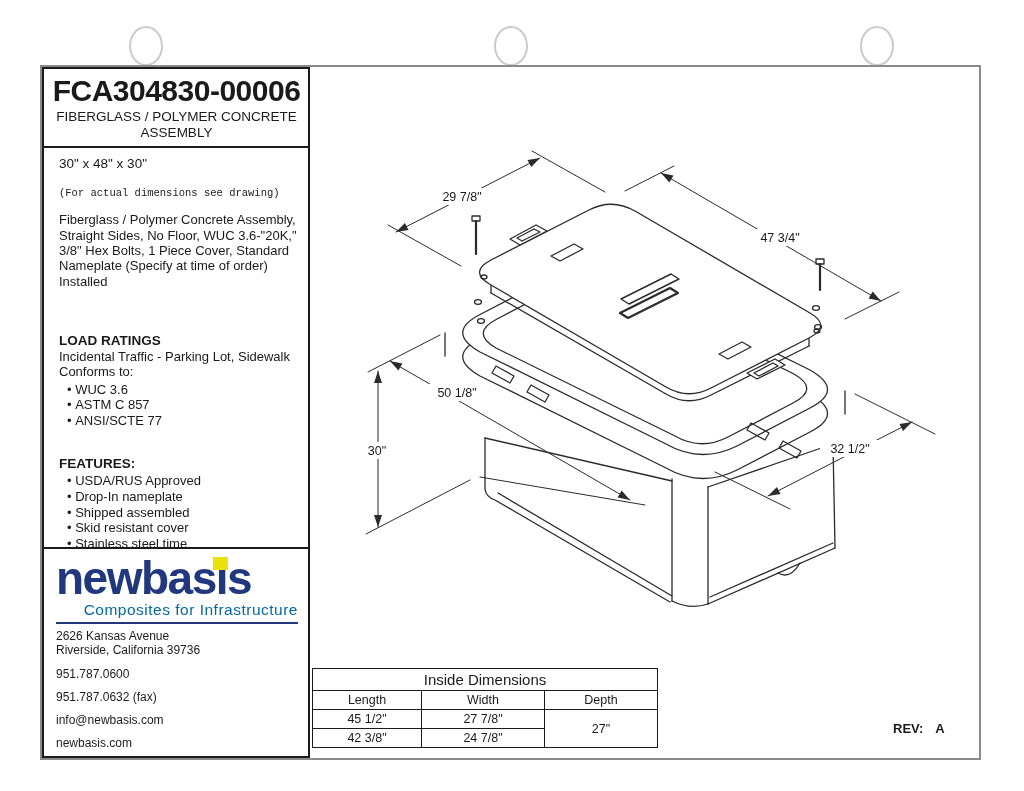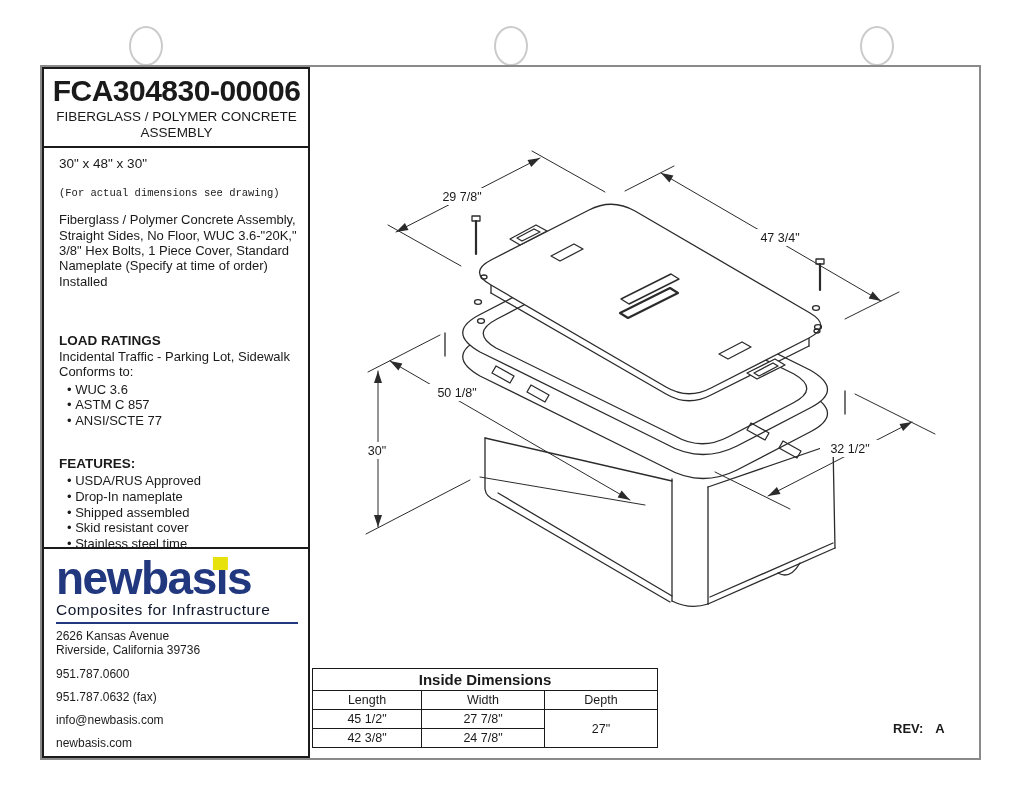--- a/index.html
+++ b/index.html
@@ -32,21 +32,21 @@
   .logo-i::before{content:"";position:absolute;left:50%;transform:translateX(-54%);
                   top:0px;width:15px;height:13px;z-index:2;}
   .logo-tagline{display:block;font-size:15.5px;letter-spacing:.5px;
                 padding-bottom:3px;margin-top:1px;}
   .contacts{margin-top:6px;font-size:12px;color:#1c1c1c;}
   .contact-entry{margin-top:9px;}
   .contact-entry.first{margin-top:4px;line-height:1.15;}
   .drawing-svg{position:absolute;left:310px;top:66px;}
   .dim-table{position:absolute;left:312px;top:668px;border-collapse:collapse;background:#fff;}
   .dim-table td,.dim-table th{border:1.5px solid #1a1a1a;text-align:center;padding:0;}
-  .table-title{font-size:15px;height:21px;font-weight:bold;}
+  .table-title{font-size:15px;height:21px;font-weight:normal;}
   .col-head{font-size:12.5px;font-weight:normal;height:18px;}
   .cell{font-size:12.5px;height:18px;}
   .col-length{width:108px;} .col-width{width:122px;} .col-depth{width:112px;}
   .rev{position:absolute;left:893px;top:721px;font-size:13px;font-weight:bold;}
   .rev .rev-value{margin-left:12px;}
 </style>
 <style>.logo-i::before{background:#e8e20c;}</style></head>
 <body>
 
 <div class="page">
@@ -91,21 +91,21 @@
           <li>Skid resistant cover</li>
           <li>Stainless steel time</li>
         </ul>
 
       </div>
 
     </div>
 
     <div class="logo-box">
       <div class="logo-name" id="logoName" style="color: rgb(33, 55, 126);"><span>newbas</span><span class="logo-i" id="logoI">i</span><span>s</span></div>
-      <span class="logo-tagline" id="logoTagline" style="color: #0f172a; border-bottom: 2px solid rgb(33, 55, 126);">Composites for Infrastructure</span>
+      <span class="logo-tagline" id="logoTagline" style="color: #0369a1; border-bottom: 2px solid rgb(33, 55, 126); text-align: right;">Composites for Infrastructure</span>
       <div class="contacts">
         <div class="contact-entry first">
           <div>2626 Kansas Avenue</div>
           <div>Riverside, California  39736</div>
         </div>
         <div class="contact-entry">951.787.0600</div>
         <div class="contact-entry">951.787.0632 (fax)</div>
         <div class="contact-entry">info@newbasis.com</div>
         <div class="contact-entry">newbasis.com</div>
       </div>

